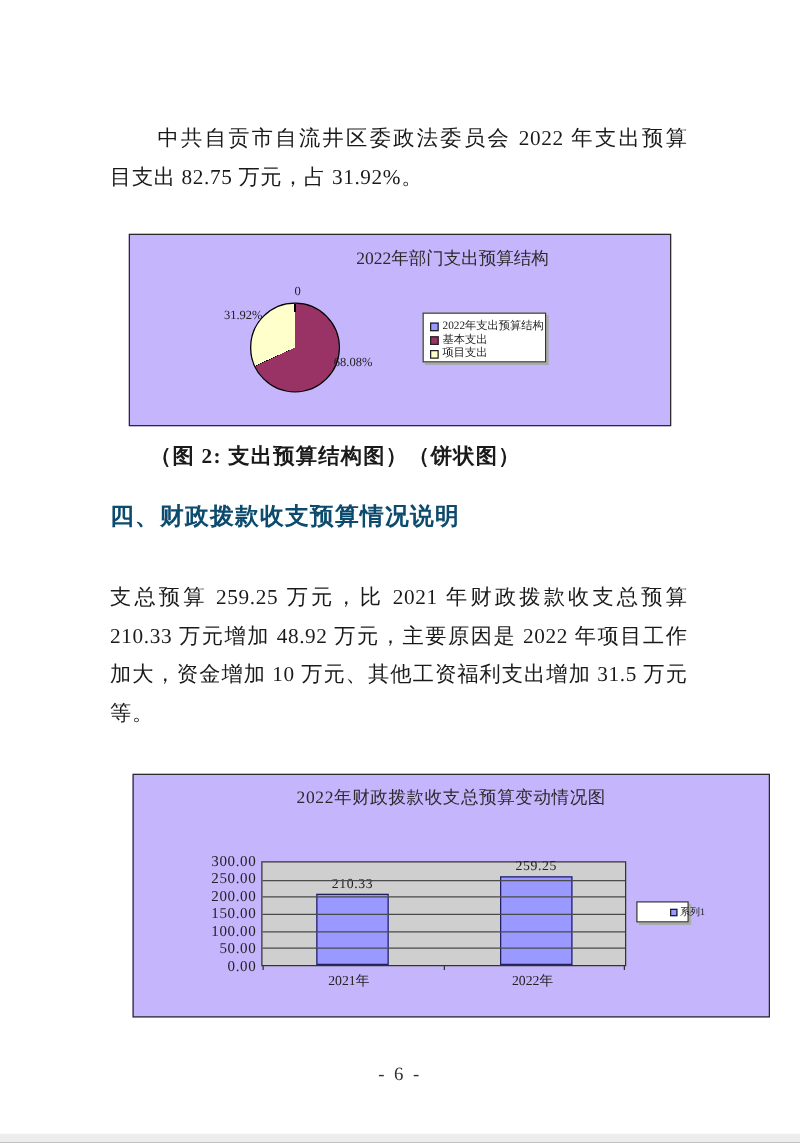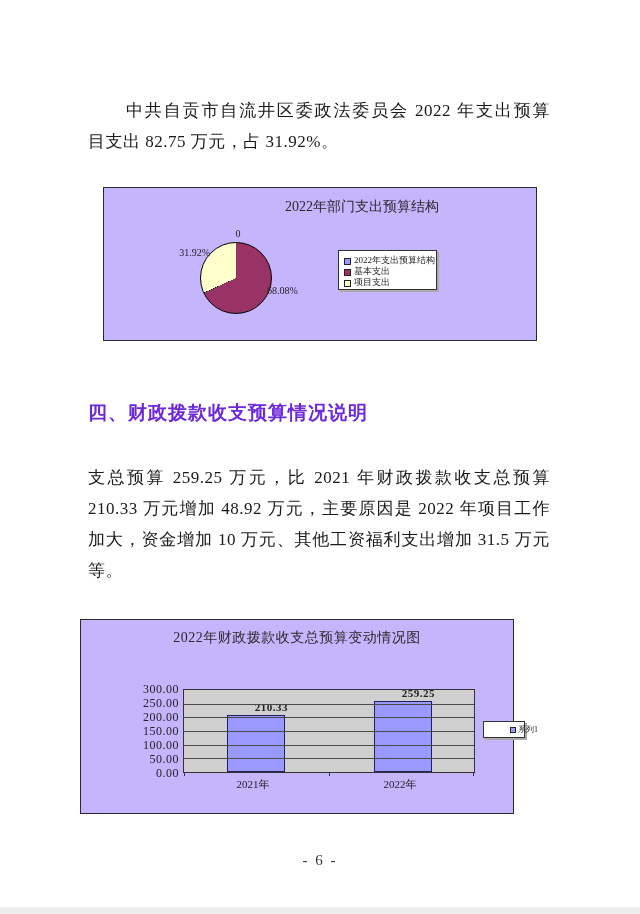--- a/index.html
+++ b/index.html
@@ -26,27 +26,27 @@
   #para2 { top: 462px; }
 
   
   .caption {
     position: absolute; left: 120px; top: 353px;
     font-size: 17px; font-weight: bold; letter-spacing: 1px;
   }
   .heading {
     position: absolute; left: 88px; top: 400px;
     font-family: "Liberation Sans", "DejaVu Sans", sans-serif;
-    font-size: 19px; font-weight: bold; color: #6d28d9; letter-spacing: 1px;
+    font-size: 19px; font-weight: bold; color: #0c4a6e; letter-spacing: 1px;
   }
 
   
   .figure { position: absolute; background: #c4b5fd; border: 1px solid #2a2a2a; }
   #pie-figure { left: 103px; top: 187px; width: 434px; height: 154px; }
-  #bar-figure { left: 80px;  top: 619px; width: 434px; height: 195px; }
+  #bar-figure { left: 106px;  top: 619px; width: 510px; height: 195px; }
   .fig-title { position: absolute; text-align: center; font-size: 14px; color: #2a2a2a; }
   #pie-figure .fig-title { top: 10px; left: 0; width: 516px; }
   #bar-figure .fig-title { top: 9px; left: 0; width: 100%; letter-spacing: .5px; }
 
   
   #pie-graphic {
     position: absolute; left: 96px; top: 54px;
     width: 72px; height: 72px; border-radius: 50%;
     border: 1px solid #000;
   }
@@ -80,22 +80,22 @@
     position: absolute; right: 0; transform: translateY(-50%);
     font-size: 12px; color: #222; letter-spacing: .5px;
   }
   .bar-column {
     position: absolute; bottom: 0; width: 58px;
     background: #9999FF; border: 1px solid #202060;
   }
   #bar-col-0 { left: 43px; }
   #bar-col-1 { left: 190px; }
   .bar-value-label {
-    position: absolute; width: 64px; text-align: right;
-    font-size: 11px; color: #222; letter-spacing: .5px; font-weight: bold;
+    position: absolute; width: 64px; text-align: center;
+    font-size: 11px; color: #222; letter-spacing: .5px;
   }
   #bar-val-0 { left: 40px; }
   #bar-val-1 { left: 187px; }
   .xtick { position: absolute; bottom: -4px; width: 1px; height: 4px; background: #333; }
   .x-label {
     position: absolute; top: 157px; width: 90px; text-align: center;
     font-size: 11px; color: #222;
   }
   #x-label-0 { left: 127px; }
   #x-label-1 { left: 274px; }
@@ -141,20 +141,21 @@
         <span class="legend-swatch pie-swatch" style="background: rgb(153, 51, 102);"></span>
         <span class="legend-label">基本支出</span>
       </div>
       <div class="legend-row">
         <span class="legend-swatch pie-swatch" style="background: rgb(255, 255, 204);"></span>
         <span class="legend-label">项目支出</span>
       </div>
     </div>
   </div>
 
+  <div class="caption">（图 2: 支出预算结构图）（饼状图）</div>
   <div class="heading">四、财政拨款收支预算情况说明</div>
 
   <div class="para" id="para2">
     <div class="line">支总预算 259.25 万元，比 2021 年财政拨款收支总预算</div>
     <div class="line">210.33 万元增加 48.92 万元，主要原因是 2022 年项目工作</div>
     <div class="line">加大，资金增加 10 万元、其他工资福利支出增加 31.5 万元</div>
     <div class="line last">等。</div>
   </div>
 
   <div class="figure" id="bar-figure">

